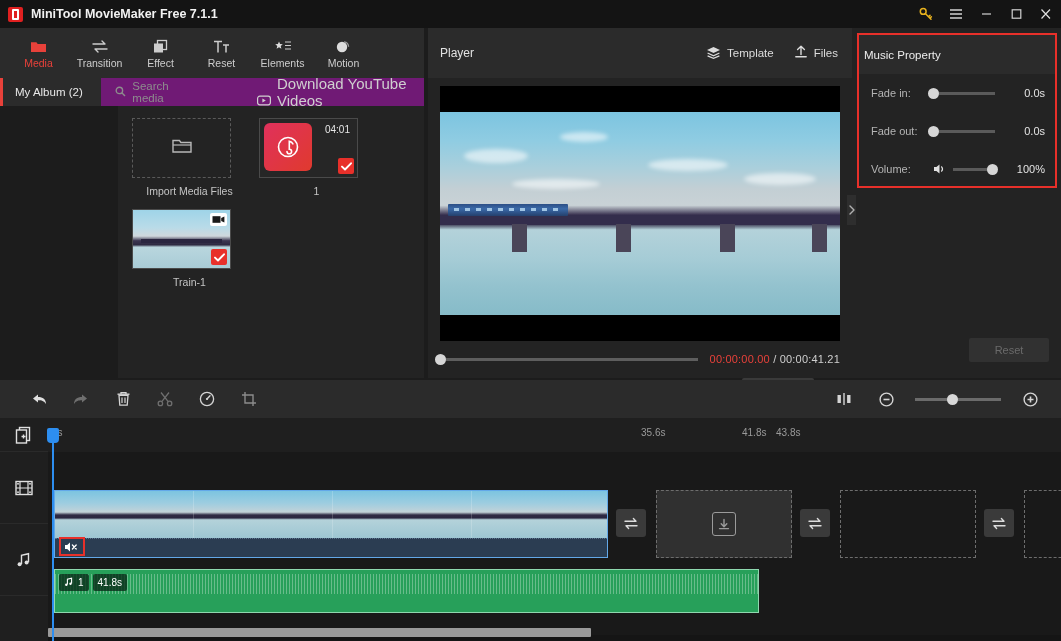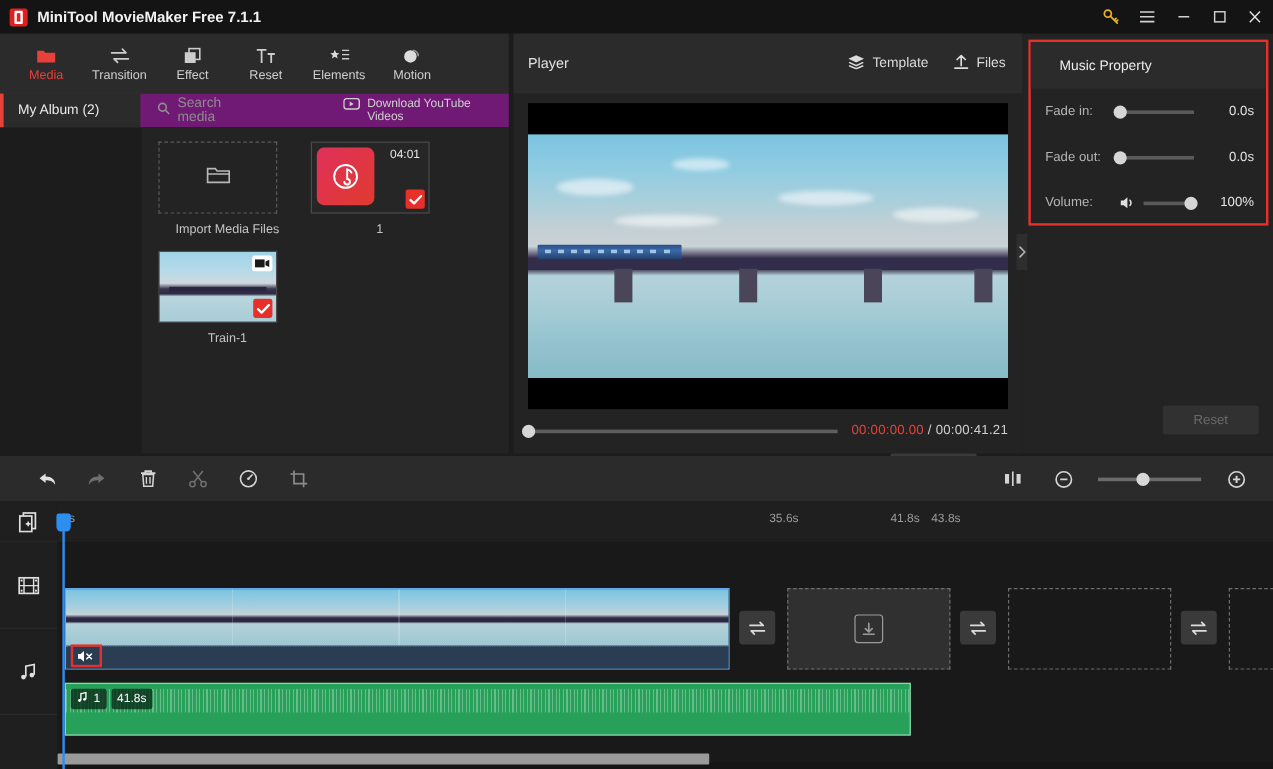--- a/index.html
+++ b/index.html
@@ -59,22 +59,22 @@
   .mt-album {
     width: 118px; height: 28px; display: flex; align-items: center;
     padding-left: 12px; font-size: 11.5px; color: #e8e8e8;
     background: #2b2b2b; border-left: 3px solid #e8413a;
   }
   .mt-search {
     display: flex; align-items: center; gap: 6px; margin-left: 14px;
     font-size: 11.5px; color: #8d8d8d;
   }
   .mt-yt {
-    display: flex; align-items: flex-start; gap: 6px; margin-left: 68px;
-    font-size: 10px; color: #cfcfcf;
+    display: flex; align-items: flex-end; gap: 6px; margin-left: 68px;
+    font-size: 15px; color: #cfcfcf;
   }
 
   
   .cats {
     position: absolute; left: 0; top: 106px; width: 118px; height: 272px;
     background: #1f1f1f; padding-top: 10px;
   }
   .cat { height: 32px; display: flex; align-items: center; padding-left: 15px;
          font-size: 11.5px; color: #bdbdbd; }
 
@@ -201,21 +201,21 @@
   .proppane {
     position: absolute; left: 852px; top: 28px; width: 209px; height: 350px;
     background: #232323;
   }
   .propbox {
     position: absolute; left: 5px; top: 5px; width: 200px; height: 155px;
     border: 2px solid #e8302a;
   }
   .prophead {
     height: 39px; background: #2b2b2b; display: flex; align-items: center;
-    padding-left: 24px; font-size: 11.5px; color: #ededed;
+    padding-left: 5px; font-size: 11.5px; color: #ededed;
   }
   .proprow {
     height: 38px; display: flex; align-items: center; padding: 0 0 0 12px;
     font-size: 11px; color: #b4b4b4;
   }
   .proprow .lbl { width: 62px; }
   .pslider { position: relative; width: 62px; height: 3px; background: #5a5a5a; }
   .pknob {
     position: absolute; top: -4px; width: 11px; height: 11px;
     border-radius: 50%; background: #d6d6d6;

